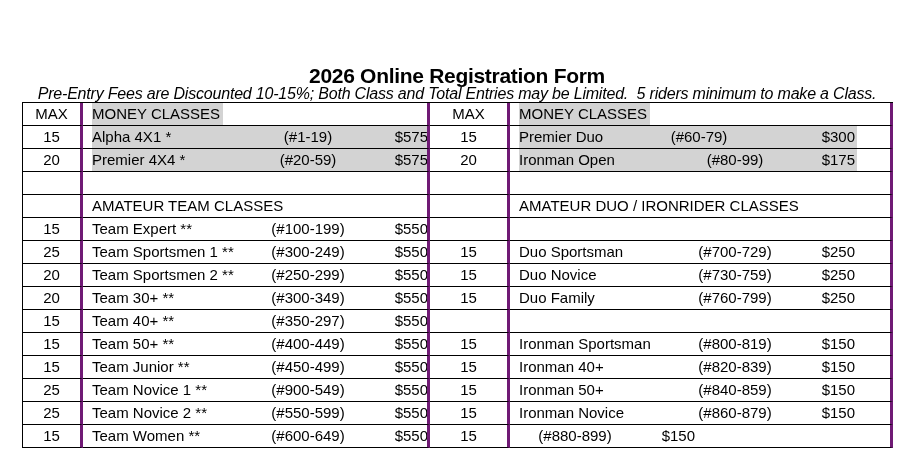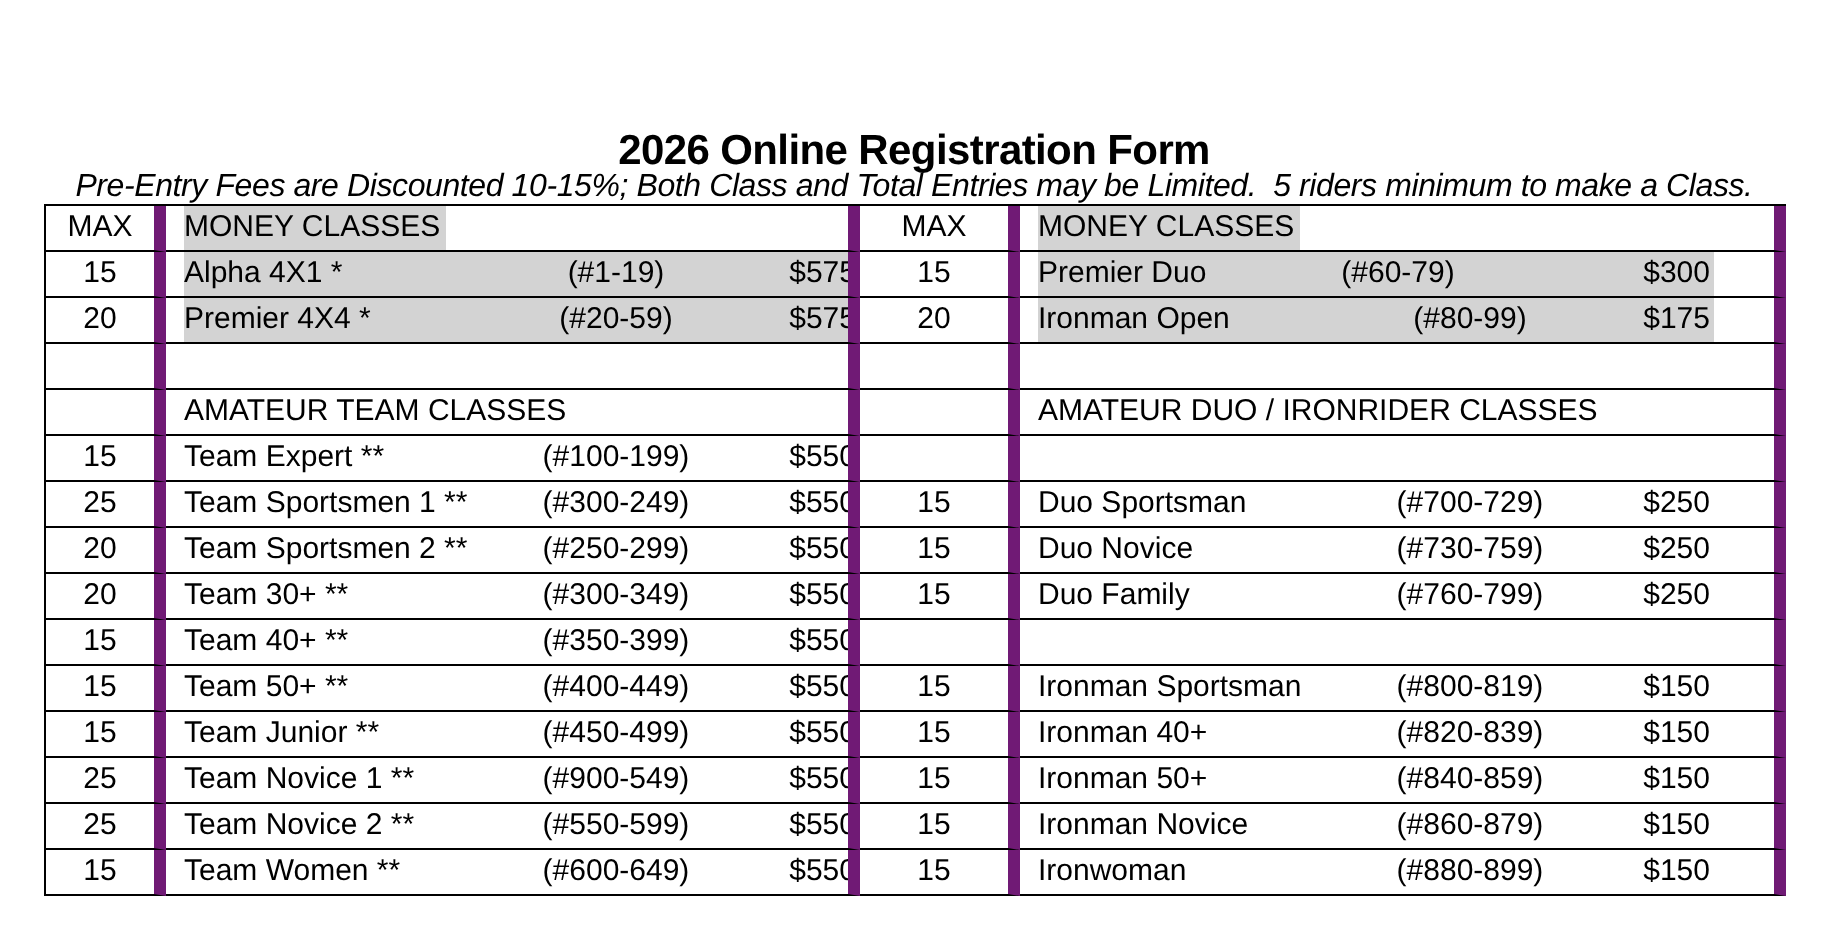--- a/index.html
+++ b/index.html
@@ -41,21 +41,21 @@
     top: 102px; left: 22px;
     border-top: 1px solid #000;
     border-left: 1px solid #000;
     width: 870px;
   }
   .row { display: flex; height: 23px; }
   .cell {
     box-sizing: border-box;
     height: 23px;
     line-height: 22px;
-    border-right: 6px solid #701a75;
+    border-right: 3px solid #701a75;
     border-bottom: 1px solid #000;
     overflow: hidden;
     font-size: 15px;
   }
   .max-cell { text-align: center; }
   .max-l  { width: 60px; }
   .class-l { width: 347px; }
   .max-r  { width: 80px; }
   .class-r { width: 383px; }
   .class-cell { padding-left: 9px; }
@@ -210,21 +210,21 @@
             <span class="c-range">(#760-799)</span>
             <span class="c-price">$250</span>
           </div>
         </div>
       </div>
       <div class="row">
         <div class="cell max-cell max-l">15</div>
         <div class="cell class-cell class-l">
           <div class="hl">
             <span class="c-name">Team 40+ **</span>
-            <span class="c-range">(#350-399)</span>
+            <span class="c-range">(#350-297)</span>
             <span class="c-price">$550</span>
           </div>
         </div>
         <div class="cell max-cell max-r"></div>
         <div class="cell class-cell class-r"></div>
       </div>
       <div class="row">
         <div class="cell max-cell max-l">15</div>
         <div class="cell class-cell class-l">
           <div class="hl">
@@ -301,21 +301,20 @@
         <div class="cell class-cell class-l">
           <div class="hl">
             <span class="c-name">Team Women **</span>
             <span class="c-range">(#600-649)</span>
             <span class="c-price">$550</span>
           </div>
         </div>
         <div class="cell max-cell max-r">15</div>
         <div class="cell class-cell class-r">
           <div class="hl">
-            <span class="c-name">Ironwoman</span>
             <span class="c-range">(#880-899)</span>
             <span class="c-price">$150</span>
           </div>
         </div>
       </div>
     </div>
 
   <div class="footer">
     <span>* 4 Rider Limit</span>
     <span>**6 Rider Limit</span>

